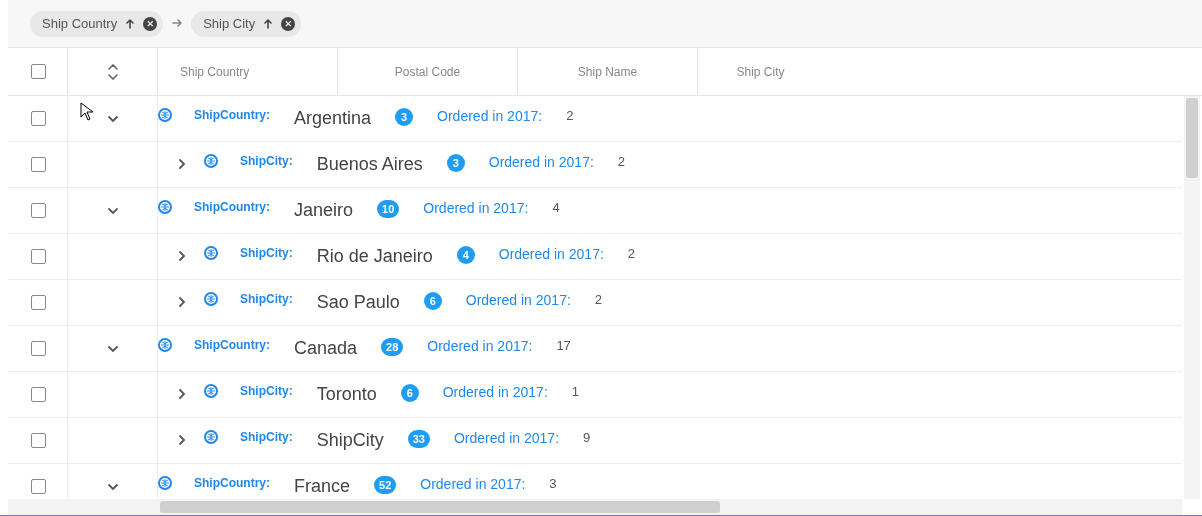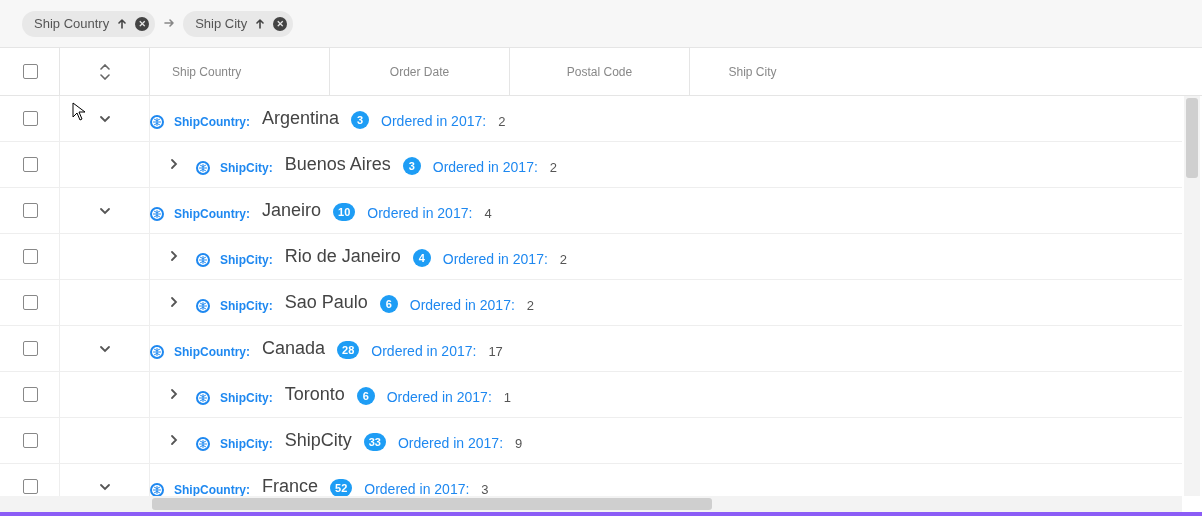--- a/index.html
+++ b/index.html
@@ -8,21 +8,22 @@
     font-family: "Segoe UI", Arial, sans-serif;
     font-size: 13px;
     color: #333;
     background: #fff;
     width: 1202px; height: 516px;
     overflow: hidden;
   }
   .grid-shell {
     width: 1202px; height: 516px;
     display: flex; flex-direction: column;
-    border-bottom: 4px solid #8b5cf6;
+    border-bottom: 1px solid #8b5cf6;
+    padding-left: 8px;
   }
   
   .groupby-bar {
     height: 48px;
     background: #f7f7f7;
     border-bottom: 1px solid #e5e5e5;
     display: flex; align-items: center;
     padding-left: 22px;
     gap: 6px;
   }
@@ -92,21 +93,21 @@
     background: #fff;
   }
   .row .col-check { height: 100%; display:flex; align-items:center; justify-content:center; border-right: 1px solid #eee; }
   .row .indent-zone {
     width: 90px; flex: 0 0 90px; height:100%;
     display:flex; align-items:center; justify-content:center;
     border-right: 1px solid #eee;
     position: relative;
   }
   .row .content {
-    flex: 1; display:flex; align-items:flex-end; gap: 10px;
+    flex: 1; display:flex; align-items:flex-start; gap: 22px;
     padding-left: 0;
     overflow: hidden;
   }
   .chev {
     width: 14px; height: 14px;
     display:inline-flex; align-items:center; justify-content:center;
     color: #555; cursor: pointer;
   }
   .globe-icon {
     width: 14px; height: 14px; border-radius: 50%;
@@ -192,22 +193,22 @@
     </div>
     <div class="hcell col-toggle">
       <span class="collapse-toggle">
         <svg width="12" height="16" viewBox="0 0 12 16">
           <path d="M2 5 L6 1 L10 5" stroke="#666" stroke-width="1.6" fill="none" stroke-linecap="round"></path>
           <path d="M2 11 L6 15 L10 11" stroke="#666" stroke-width="1.6" fill="none" stroke-linecap="round"></path>
         </svg>
       </span>
     </div>
     <div class="hcell col-country">Ship Country</div>
-    <div class="hcell col-order">Order Date</div>
     <div class="hcell col-postal">Postal Code</div>
+    <div class="hcell col-ship">Ship Name</div>
     <div class="hcell col-city">Ship City</div>
   </div>
 
   <div class="body">
     <div class="rows" id="rows-host">
         <div class="row">
           <div class="col-check">
             <input type="checkbox" class="cb" style="">
           </div>
           <div class="indent-zone">

